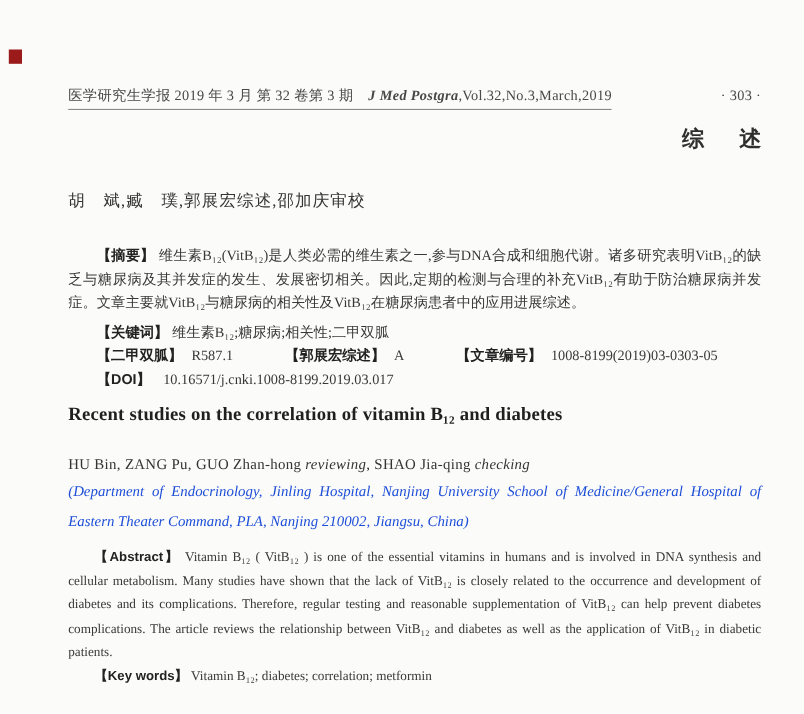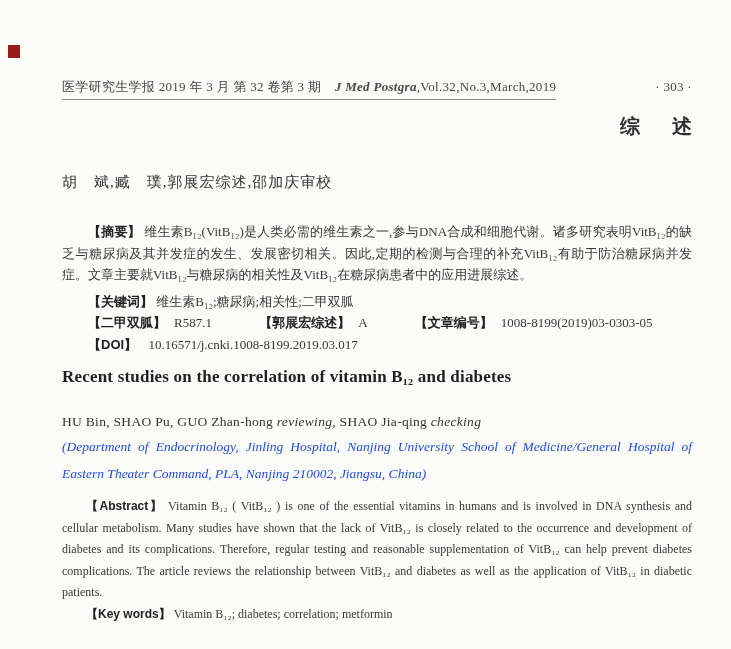--- a/index.html
+++ b/index.html
@@ -164,21 +164,21 @@
   </p>
 
   <p class="meta-line">
     <span class="blabel">【DOI】</span>
     <span style="margin-left:8px;">10.16571/j.cnki.1008-8199.2019.03.017</span>
   </p>
 
   <h2 class="title-en">Recent studies on the correlation of vitamin B₁₂ and diabetes</h2>
 
   <div class="authors-en">
-    <span>HU Bin, SHAO Pu, GUO Zhan-hong </span><span class="it">reviewing</span><span>, SHAO Jia-qing </span><span class="it">checking</span>
+    <span>HU Bin, ZANG Pu, GUO Zhan-hong </span><span class="it">reviewing</span><span>, SHAO Jia-qing </span><span class="it">checking</span>
   </div>
 
   <div class="affiliation-en">(Department of Endocrinology, Jinling Hospital, Nanjing University School of Medicine/General Hospital of Eastern Theater Command, PLA, Nanjing 210002, Jiangsu, China)</div>
 
   <p class="abstract-en">
     <span class="blabel">【Abstract】</span>
     <span>Vitamin B₁₂ ( VitB₁₂ ) is one of the essential vitamins in humans and is involved in DNA synthesis and cellular metabolism. Many studies have shown that the lack of VitB₁₂ is closely related to the occurrence and development of diabetes and its complications. Therefore, regular testing and reasonable supplementation of VitB₁₂ can help prevent diabetes complications. The article reviews the relationship between VitB₁₂ and diabetes as well as the application of VitB₁₂ in diabetic patients.</span>
   </p>
 
   <p class="keywords-en">

